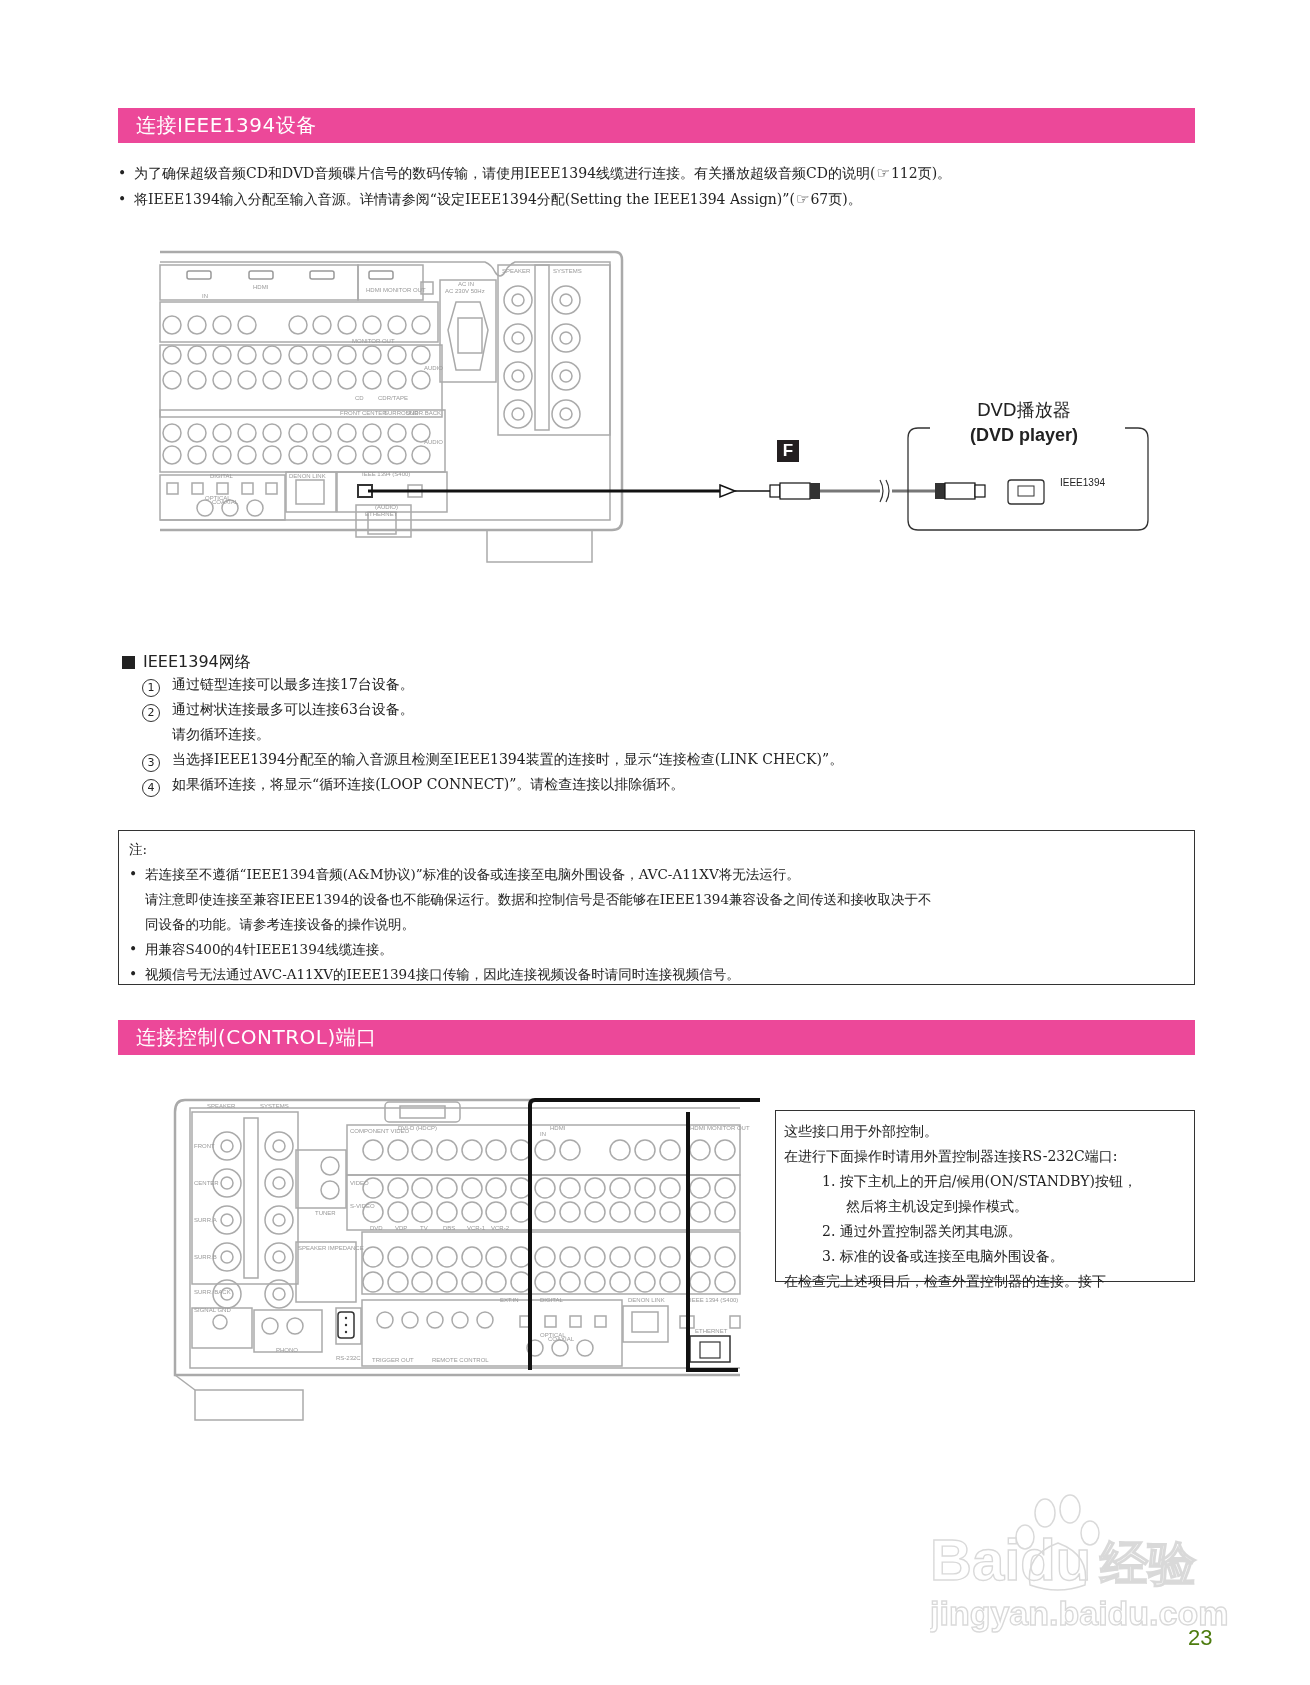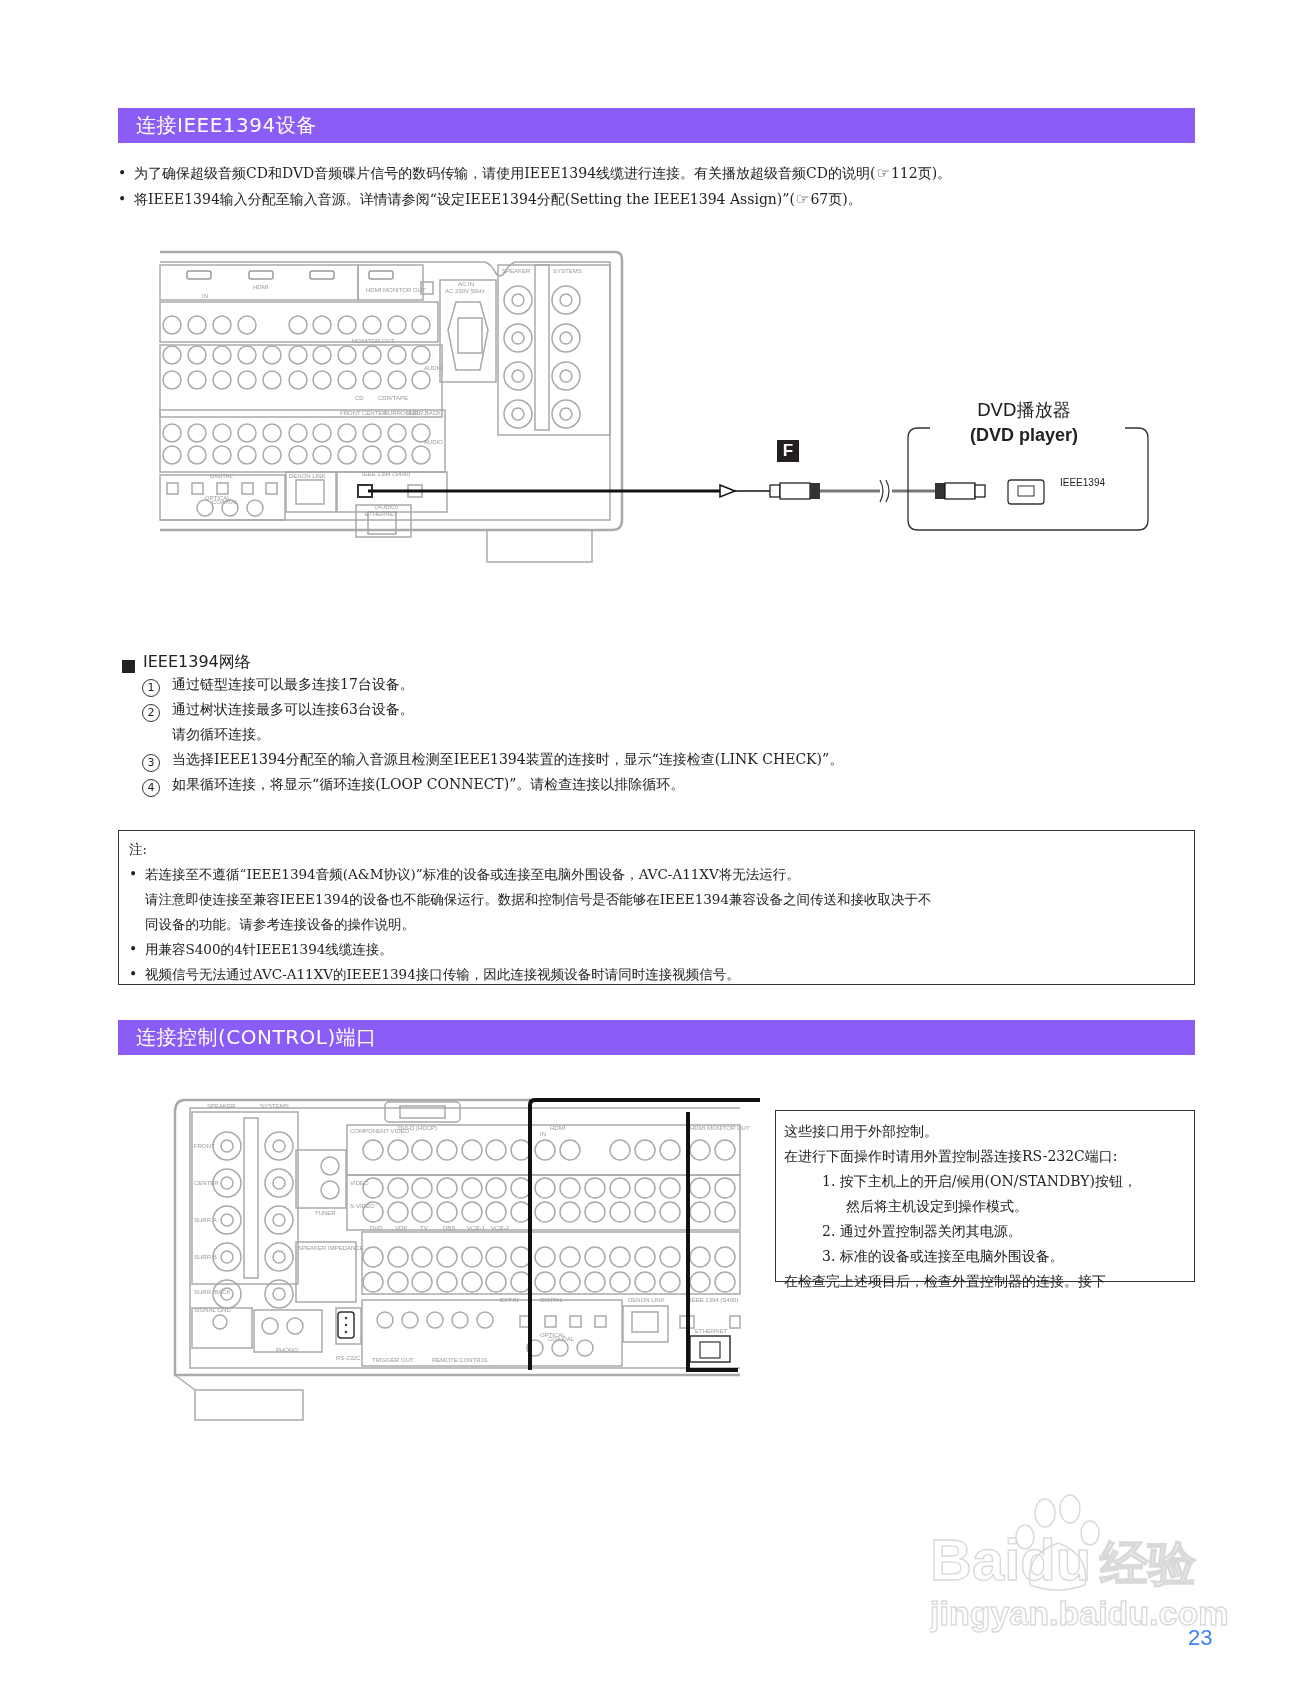--- a/index.html
+++ b/index.html
@@ -1,47 +1,47 @@
 <!DOCTYPE html>
 <html><head>
 <meta charset="utf-8">
 <style>
   html, body { margin: 0; padding: 0; background: #ffffff; }
   body { width: 1310px; height: 1685px; position: relative; overflow: hidden;
          font-family: "DejaVu Serif", serif; color: #222; }
-  .section-bar { position: absolute; left: 118px; width: 1077px; height: 35px; background: #8b5cf6;
+  .section-bar { position: absolute; left: 118px; width: 1077px; height: 35px; background: #ec4899;
                  color: #fff; font-family: "DejaVu Sans", sans-serif; font-size: 20px;
                  line-height: 35px; padding-left: 18px; box-sizing: border-box; letter-spacing: 0.5px; }
   .bullet-list { position: absolute; left: 118px; width: 1090px; font-size: 14px; line-height: 26px; }
   .bullet-row { display: flex; align-items: baseline; white-space: nowrap; }
   .bullet-dot { width: 16px; font-size: 14px; text-align: left; }
   .ref-icon { display: inline-block; font-family: "DejaVu Sans", sans-serif; font-size: 15px; margin: 0 1px; }
   .diagram { position: absolute; }
   .sub-head { position: absolute; left: 122px; top: 652px; font-family: "DejaVu Sans", sans-serif;
-              font-size: 16px; display: flex; align-items: flex-end; }
+              font-size: 16px; display: flex; align-items: center; }
   .sub-head .sq { width: 13px; height: 13px; background: #222; margin-right: 8px; }
   .num-list { position: absolute; left: 142px; top: 672px; font-size: 14px; line-height: 25px; }
   .num-row { display: flex; align-items: baseline; white-space: nowrap; }
   .num-circ { width: 16px; height: 16px; border: 1px solid #333; border-radius: 50%; font-size: 11px;
               line-height: 16px; text-align: center; font-family: "DejaVu Sans", sans-serif;
               margin-right: 12px; flex: none; position: relative; top: 2px; }
   .num-indent { padding-left: 30px; }
   .note-box { position: absolute; left: 118px; top: 830px; width: 1077px; height: 155px;
               border: 1px solid #333; box-sizing: border-box; padding: 6px 10px; font-size: 13.5px;
               line-height: 25px; }
   .note-row { display: flex; align-items: baseline; white-space: nowrap; }
   .note-indent { padding-left: 16px; white-space: nowrap; }
   .ctrl-box { position: absolute; left: 775px; top: 1110px; width: 420px; height: 172px;
               border: 1px solid #333; box-sizing: border-box; padding: 8px 8px; font-size: 14px;
               line-height: 25px; }
   .ctrl-box .step { padding-left: 38px; white-space: nowrap; }
   .ctrl-box .step2 { padding-left: 62px; white-space: nowrap; }
   .ctrl-box .ln { white-space: nowrap; }
   .page-num { position: absolute; left: 1188px; top: 1625px; font-family: "Liberation Sans", sans-serif;
-              font-size: 22px; color: #3b82f6; }
+              font-size: 22px; color: #4d7c0f; }
   .watermark { position: absolute; left: 930px; top: 1485px; width: 300px; height: 150px;
                opacity: 0.55; }
   .wm-text { font-family: "Liberation Sans", sans-serif; font-weight: bold; fill: none; stroke: #bbb; stroke-width: 1.4; }
   .dvd-label-cn { position: absolute; left: 977px; top: 398px; font-family: "DejaVu Sans", sans-serif; font-size: 18px; color: #222; }
   .dvd-label-en { position: absolute; left: 970px; top: 425px; font-family: "Liberation Sans", sans-serif; font-weight: bold; font-size: 18px; color: #222; }
   .ieee-label { position: absolute; left: 1060px; top: 477px; font-family: "Liberation Sans", sans-serif; font-size: 10px; color: #222; }
   .f-badge { position: absolute; left: 777px; top: 440px; width: 22px; height: 22px; background: #231f20;
              color: #fff; font-family: "Liberation Sans", sans-serif; font-weight: bold; font-size: 17px;
              text-align: center; line-height: 22px; }
 </style>

